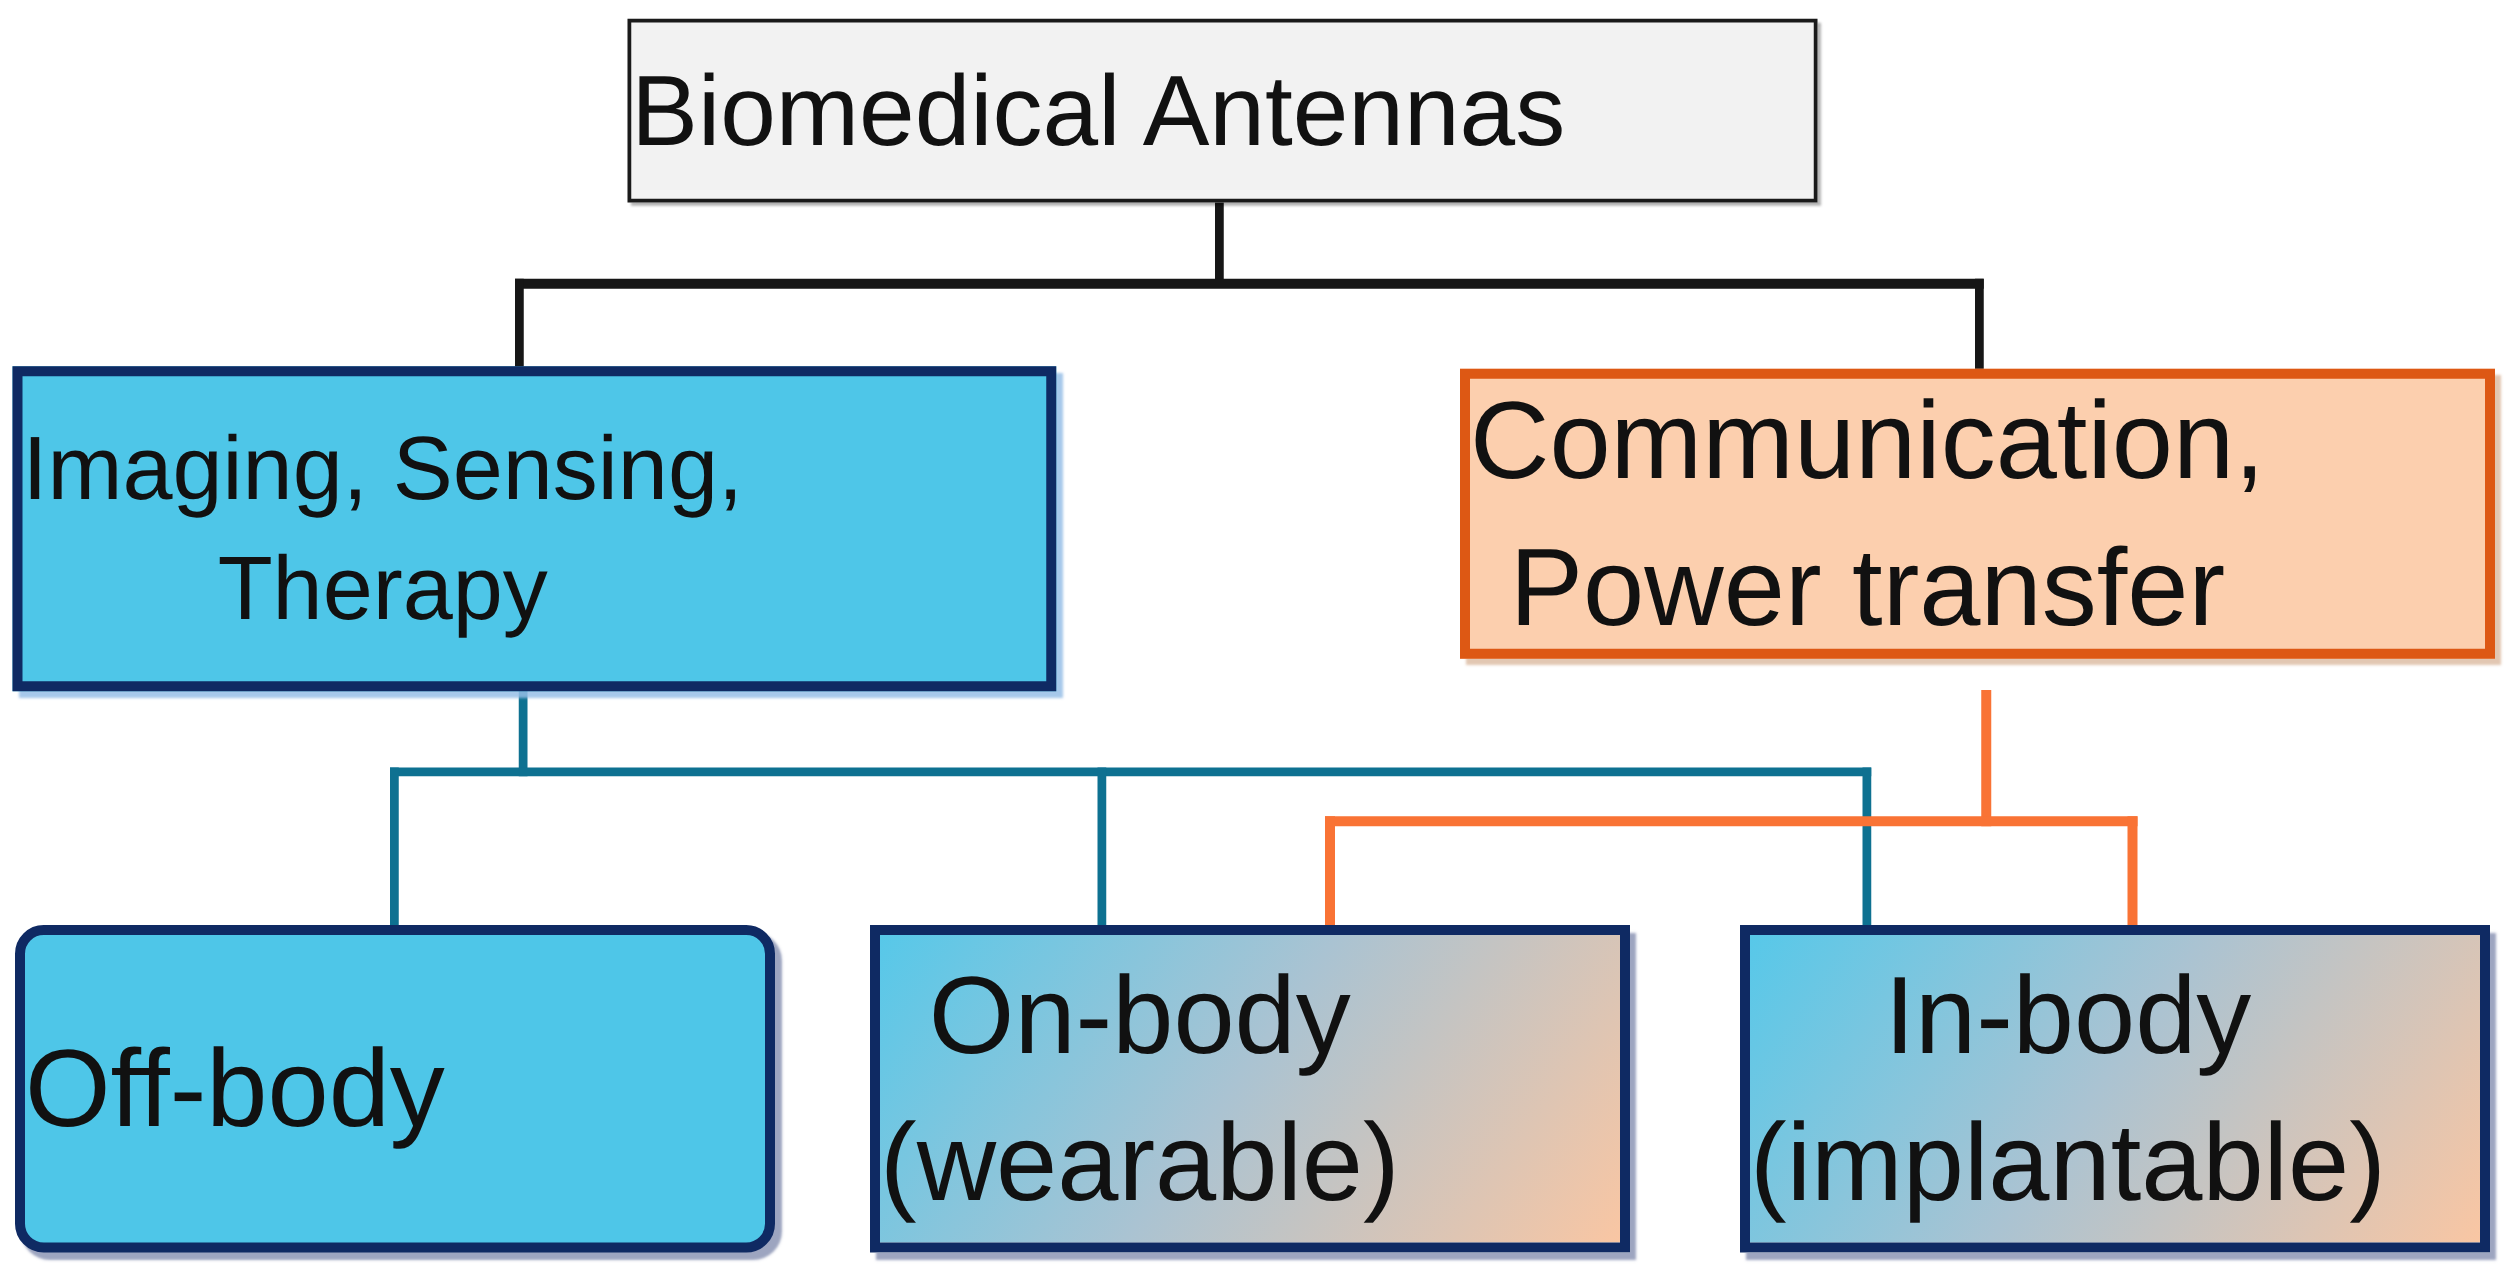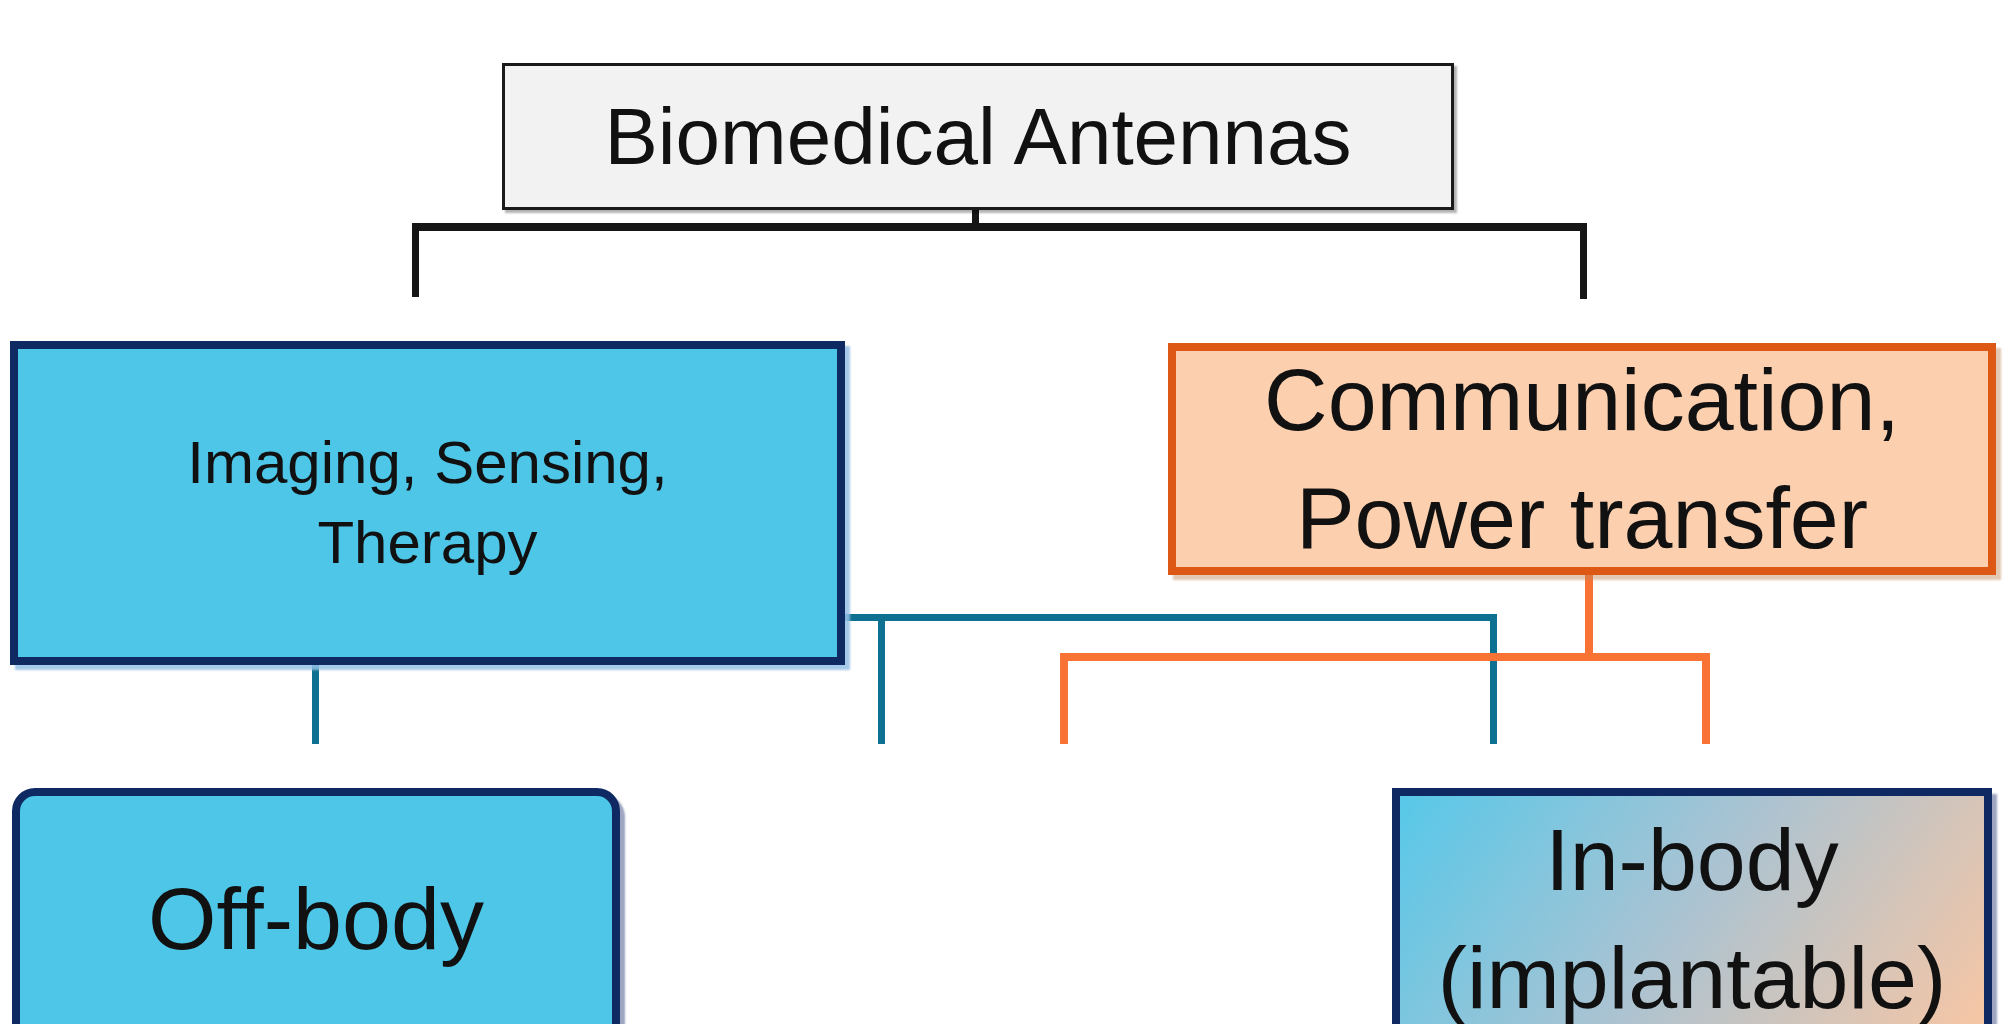--- a/index.html
+++ b/index.html
@@ -5,43 +5,42 @@
   html,body{margin:0;padding:0;background:#ffffff;}
   #canvas{
     position:relative;
     width:2006px;height:1024px;
     background:#ffffff;
     font-family:"Liberation Sans", sans-serif;
     overflow:hidden;
   }
   .node{
     position:absolute;
-    display:flex;align-items:center;justify-content:center;
+    display:flex;align-items:center;
     text-align:center;
     color:#111;
     white-space:pre-line;
     box-sizing:border-box;
-    margin-top:48px;
   }
   .node .lbl{white-space:pre-line;}
   
   .n-root{
     left:502px;top:15px;width:952px;height:147px;
     background:var(--root-fill);
     border:3px solid var(--root-border);
     box-shadow:3px 3px 2px rgba(0,0,0,0.30);
     font-size:80px;line-height:1.1;
   }
   
   .n-imaging{
-    left:10px;top:293px;width:835px;height:324px;
+    left:10px;top:293px;width:835px;height:260px;
     background:var(--blue-fill);
     border:8px solid var(--navy);
     box-shadow:5px 5px 2px rgba(150,190,230,0.85);
-    font-size:60px;line-height:1.34;
+    font-size:72px;line-height:1.34;
   }
   .n-comm{
     left:1168px;top:295px;width:828px;height:232px;
     background:var(--peach-fill);
     border:8px solid var(--orange-border);
     box-shadow:5px 5px 2px rgba(190,130,85,0.45);
     font-size:88px;line-height:1.34;
   }
   
   .n-off,.n-on,.n-in{
@@ -109,19 +108,23 @@
 
   <div class="node n-comm">
     <span class="lbl">Communication,
 Power transfer</span>
   </div>
 
   <div class="node n-off">
     <span class="lbl">Off-body</span>
   </div>
 
+  <div class="node n-on">
+    <span class="lbl">On-body
+(wearable)</span>
+  </div>
 
   <div class="node n-in">
     <span class="lbl">In-body
 (implantable)</span>
   </div>
 
 </div>
 
 </body></html>

